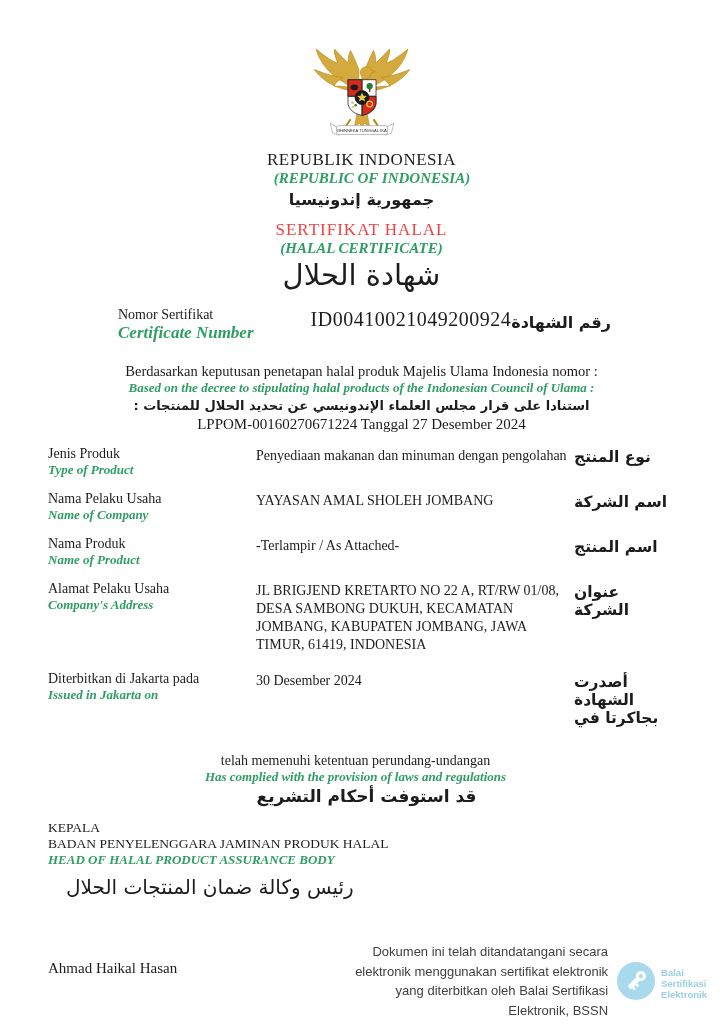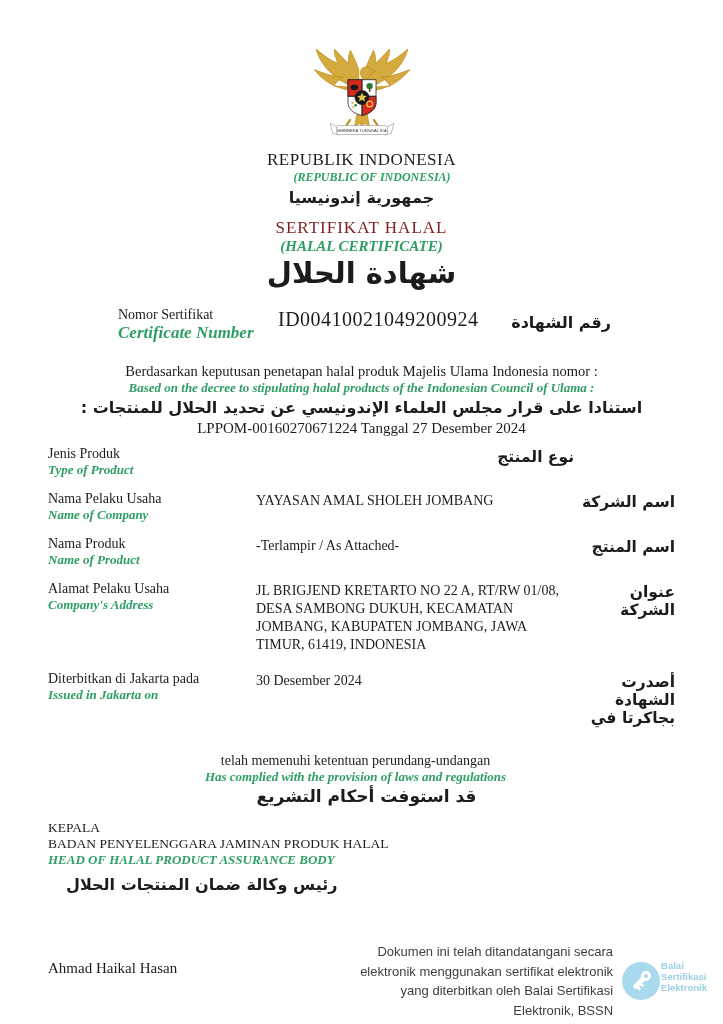--- a/index.html
+++ b/index.html
@@ -10,112 +10,112 @@
   }
   .page {
     position: relative;
     width: 723px;
     height: 1024px;
     margin: 16px auto;
     background: #ffffff;
     overflow: hidden;
   }
   .green { color: #2e9e64; font-style: italic; font-weight: bold; }
-  .khaki { color: #7f1d1d; }
+  .khaki { color: #ef4444; }
   .arabic { direction: rtl; font-family: "DejaVu Sans", "Liberation Serif", serif; font-weight: bold; }
 
   
   .emblem {
     position: absolute;
     top: 28px; left: 50%;
     transform: translateX(-50%);
     width: 128px; height: 102px;
   }
 
   
   .title-block {
     position: absolute;
     top: 134px; left: 0; right: 0;
     text-align: center;
   }
   .t-country   { font-size: 17px; letter-spacing: .5px; }
-  .t-country-en{ font-size: 12px; padding-left: 21px; }
+  .t-country-en{ font-size: 15px; padding-left: 21px; }
   .t-country-ar{ font-size: 16px; margin-top: 3px; }
   .t-title     { font-size: 17px; letter-spacing: 1px; margin-top: 11px; }
   .t-title-en  { font-size: 15px; }
-  .t-title-ar  { font-size: 29px; font-weight: bold; margin-top: 3px; line-height: 1.1; text-align: center; }
+  .t-title-ar  { font-size: 29px; font-weight: normal; margin-top: 3px; line-height: 1.1; text-align: center; }
 
   
   .cert-row {
     position: absolute;
     top: 291px; left: 0; right: 12px;
     display: flex;
     align-items: flex-start;
     padding: 0 100px 0 118px;
   }
   .cert-label { width: 160px; }
   .cert-label .l1 { font-size: 14px; }
   .cert-label .l2 { font-size: 17px; }
   .cert-value {
     flex: 1;
-    text-align: left;
+    text-align: right;
     font-size: 20px;
     letter-spacing: .5px;
     padding-top: 1px;
   }
   .cert-ar { font-size: 16px; padding-top: 6px; white-space: nowrap; }
 
   
   .decree {
     position: absolute;
     top: 347px; left: 0; right: 0;
     text-align: center;
   }
   .decree .d1 { font-size: 14.5px; }
   .decree .d2 { font-size: 13px; }
-  .decree .d3 { font-size: 16px; margin-top: 2px; }
+  .decree .d3 { font-size: 13px; margin-top: 2px; }
   .decree .d4 { font-size: 15px; margin-top: 3px; }
 
   
   .fields {
     position: absolute;
     top: 430px; left: 0; right: 0;
   }
   .field-row {
     display: grid;
     grid-template-columns: 208px 318px 1fr;
     padding: 0 48px;
     margin-bottom: 13px;
     align-items: start;
   }
   .field-label .fl1 { font-size: 14px; display: block; }
   .field-label .fl2 { font-size: 13px; display: block; }
   .field-value { font-size: 14px; line-height: 1.28; padding-top: 1px; }
-  .field-ar { text-align: right; font-size: 15.5px; padding-top: 2px; }
+  .field-ar { text-align: left; font-size: 15.5px; padding-top: 2px; }
   .row-issued { margin-top: 17px; }
 
   
   .compliance {
     position: absolute;
     top: 737px; left: 0; right: 12px;
     text-align: center;
   }
   .compliance .c1 { font-size: 14px; }
   .compliance .c2 { font-size: 13px; }
   .compliance .c3 { font-size: 17px; font-weight: bold; margin-top: 1px; padding-left: 22px; }
 
   
   .kepala {
     position: absolute;
     top: 804px; left: 48px;
   }
   .kepala .k1, .kepala .k2 { font-size: 13.5px; display: block; }
   .kepala .k3 { font-size: 13px; display: block; }
   .kepala .k4 {
-    font-size: 16px; font-weight: bold;
+    font-size: 20px; font-weight: normal;
     margin-top: 7px; padding-right: 0; padding-left: 18px;
     display: inline-block;
   }
 
   
   .signatory {
     position: absolute;
     left: 48px; top: 944px;
     font-size: 15px;
   }
@@ -127,21 +127,21 @@
     gap: 8px;
   }
   .esign-note {
     width: 258px;
     text-align: right;
     font-family: "Liberation Sans", sans-serif;
     font-size: 13px;
     line-height: 1.5;
     color: #3f3f3f;
   }
-  .bse-logo { display: flex; align-items: flex-start; }
+  .bse-logo { display: flex; align-items: flex-end; gap: 5px; }
   .bse-mark { width: 40px; height: 40px; }
   .bse-text {
     font-family: "Liberation Sans", sans-serif;
     font-size: 9.5px;
     font-weight: bold;
     line-height: 1.15;
     color: #9bcfe4;
   }
 </style>
 </head>
@@ -223,20 +223,21 @@
     <div class="d4">LPPOM-00160270671224 Tanggal 27 Desember 2024</div>
   </div>
 
   <div class="fields">
 
     <div class="field-row">
       <div class="field-label">
         <span class="fl1">Jenis Produk</span>
         <span class="fl2 green">Type of Product</span>
       </div>
+      <div class="field-value">Penyediaan makanan dan minuman dengan pengolahan</div>
       <div class="field-ar arabic" dir="rtl">نوع المنتج</div>
     </div>
 
     <div class="field-row">
       <div class="field-label">
         <span class="fl1">Nama Pelaku Usaha</span>
         <span class="fl2 green">Name of Company</span>
       </div>
       <div class="field-value">YAYASAN AMAL SHOLEH JOMBANG</div>
       <div class="field-ar arabic" dir="rtl">اسم الشركة</div>

